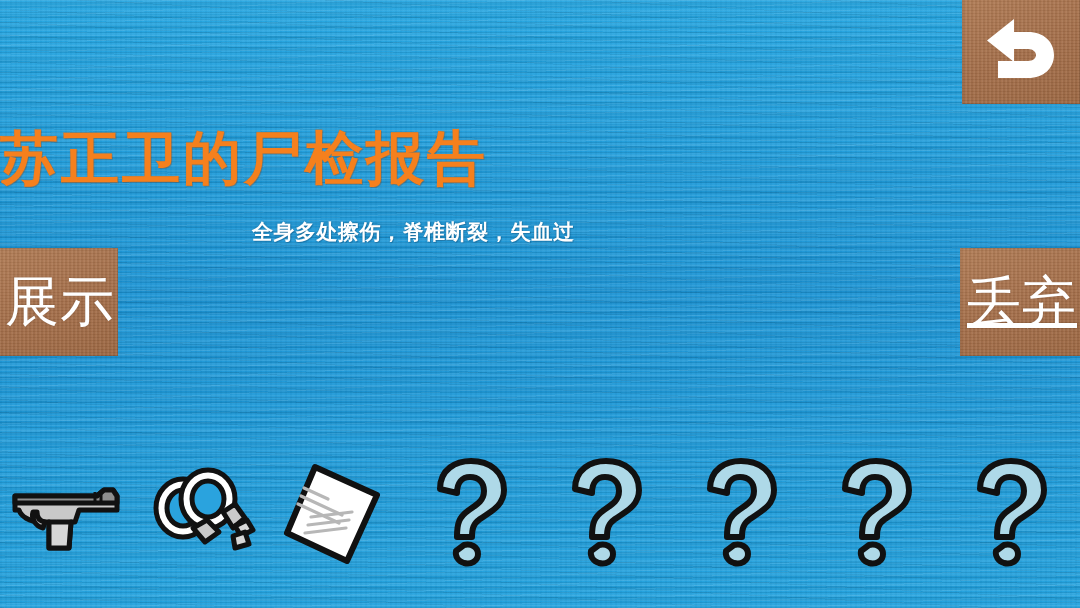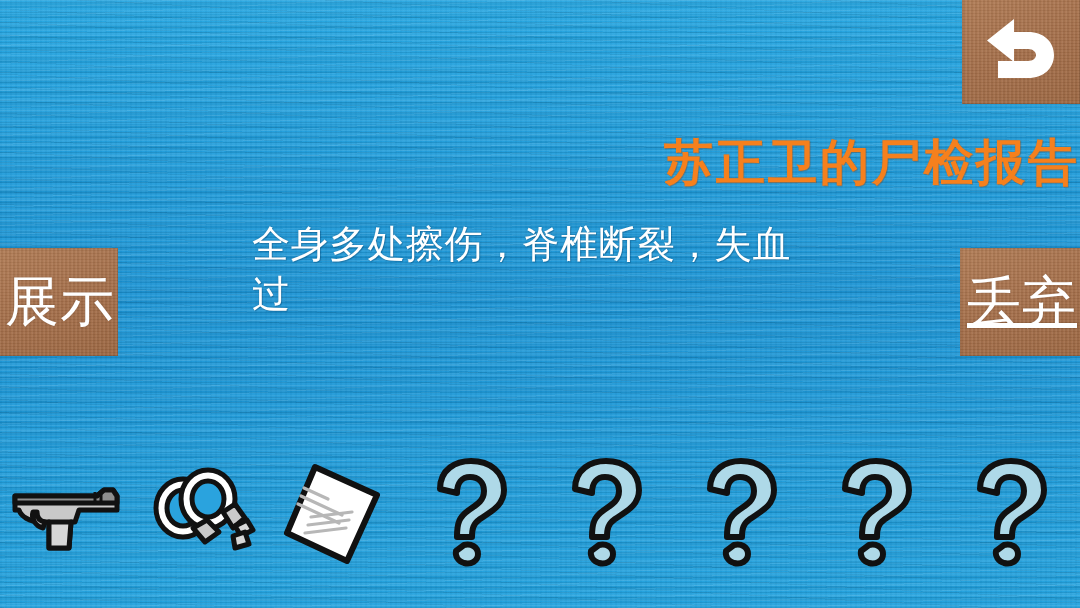--- a/index.html
+++ b/index.html
@@ -135,40 +135,39 @@
     height: 110px;
   }
   #btn-back svg { display: block; }
 
   
   #title {
     position: absolute;
     left: 0;
     right: 0;
     top: 120px;
-    text-align: right;
+    text-align: left;
     color: #f5801d;
-    font-size: 49px;
+    font-size: 58px;
     font-weight: bold;
     letter-spacing: 3px;
     text-shadow:
       0 0 1px rgba(180,70,0,0.55),
       1px 1px 0 rgba(150,60,0,0.25);
-    margin-top: 10px;
   }
 
   
   #report-body {
     position: absolute;
     left: 252px;
     top: 219px;
     width: 566px;
     color: #ffffff;
-    font-size: 38px;
-    font-weight: normal;
+    font-size: 21px;
+    font-weight: bold;
     line-height: 1.32;
     letter-spacing: 0.5px;
     text-shadow:
       0 0 2px rgba(10,70,110,0.45),
       1px 1px 0 rgba(8,60,100,0.25);
   }
   #report-body .line { white-space: pre-wrap; }
 
   
   #item-bar {

